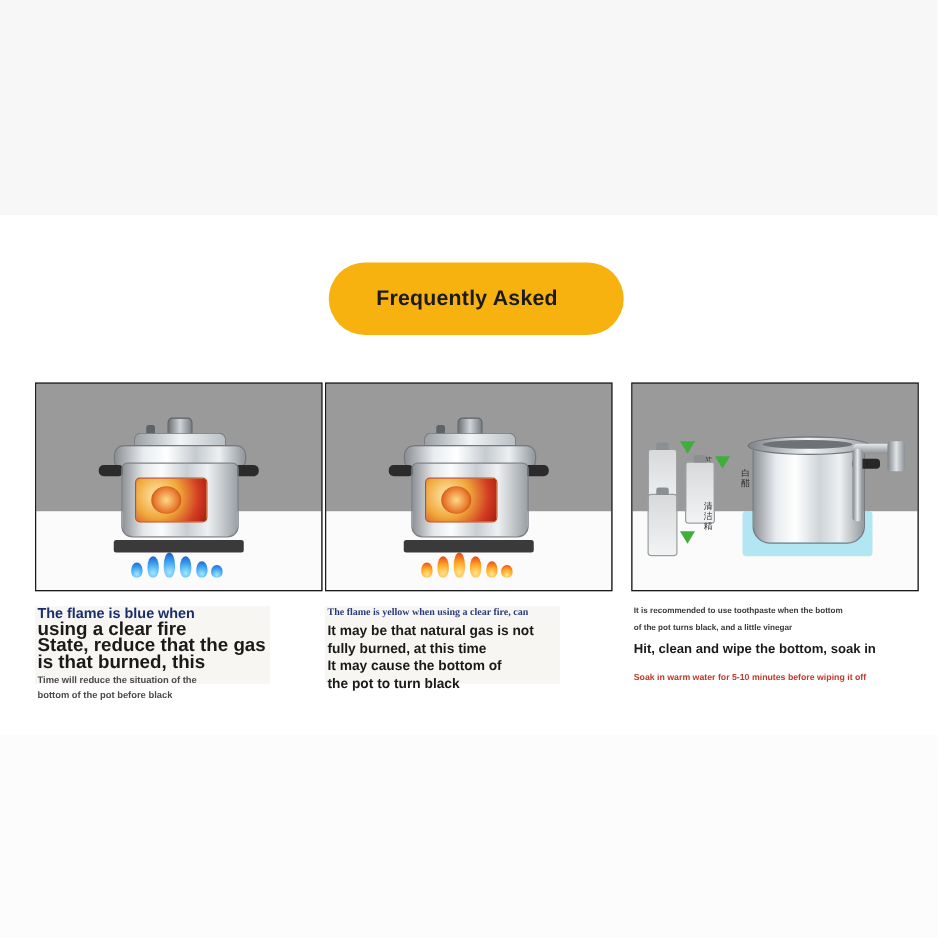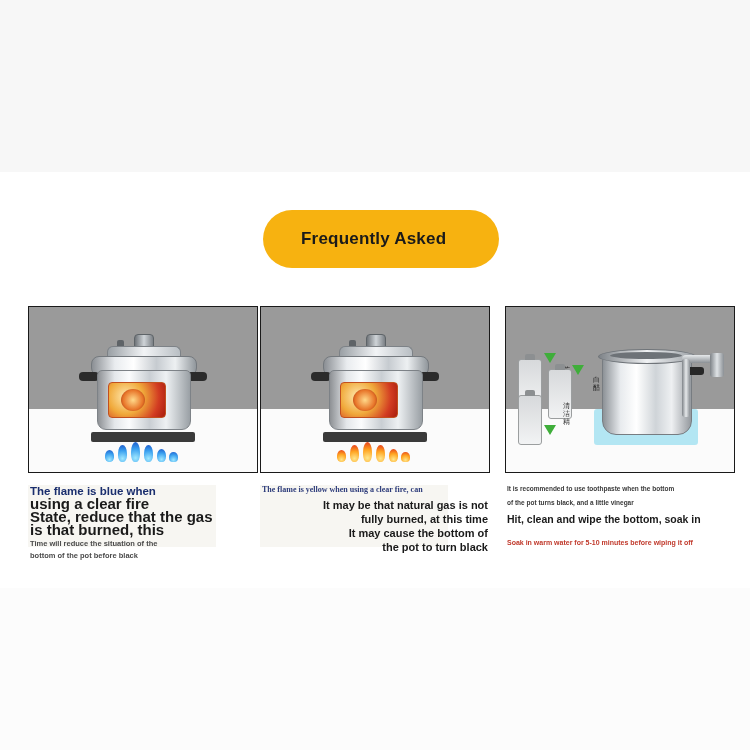--- a/index.html
+++ b/index.html
@@ -387,21 +387,20 @@
     color: #2c3b7a;
     line-height: 10px;
     margin-bottom: 4px;
     font-family: Liberation Serif, serif;
   }
   .c2-l2 {
     font-size: 11px;
     font-weight: bold;
     color: #1a1a1a;
     line-height: 13px;
-    text-align: right;
   }
   .c3-l1 {
     font-size: 6.5px;
     font-weight: bold;
     color: #3a3a3a;
     line-height: 8px;
     margin-bottom: 6px;
   }
   .c3-l2 {
     font-size: 10.5px;

